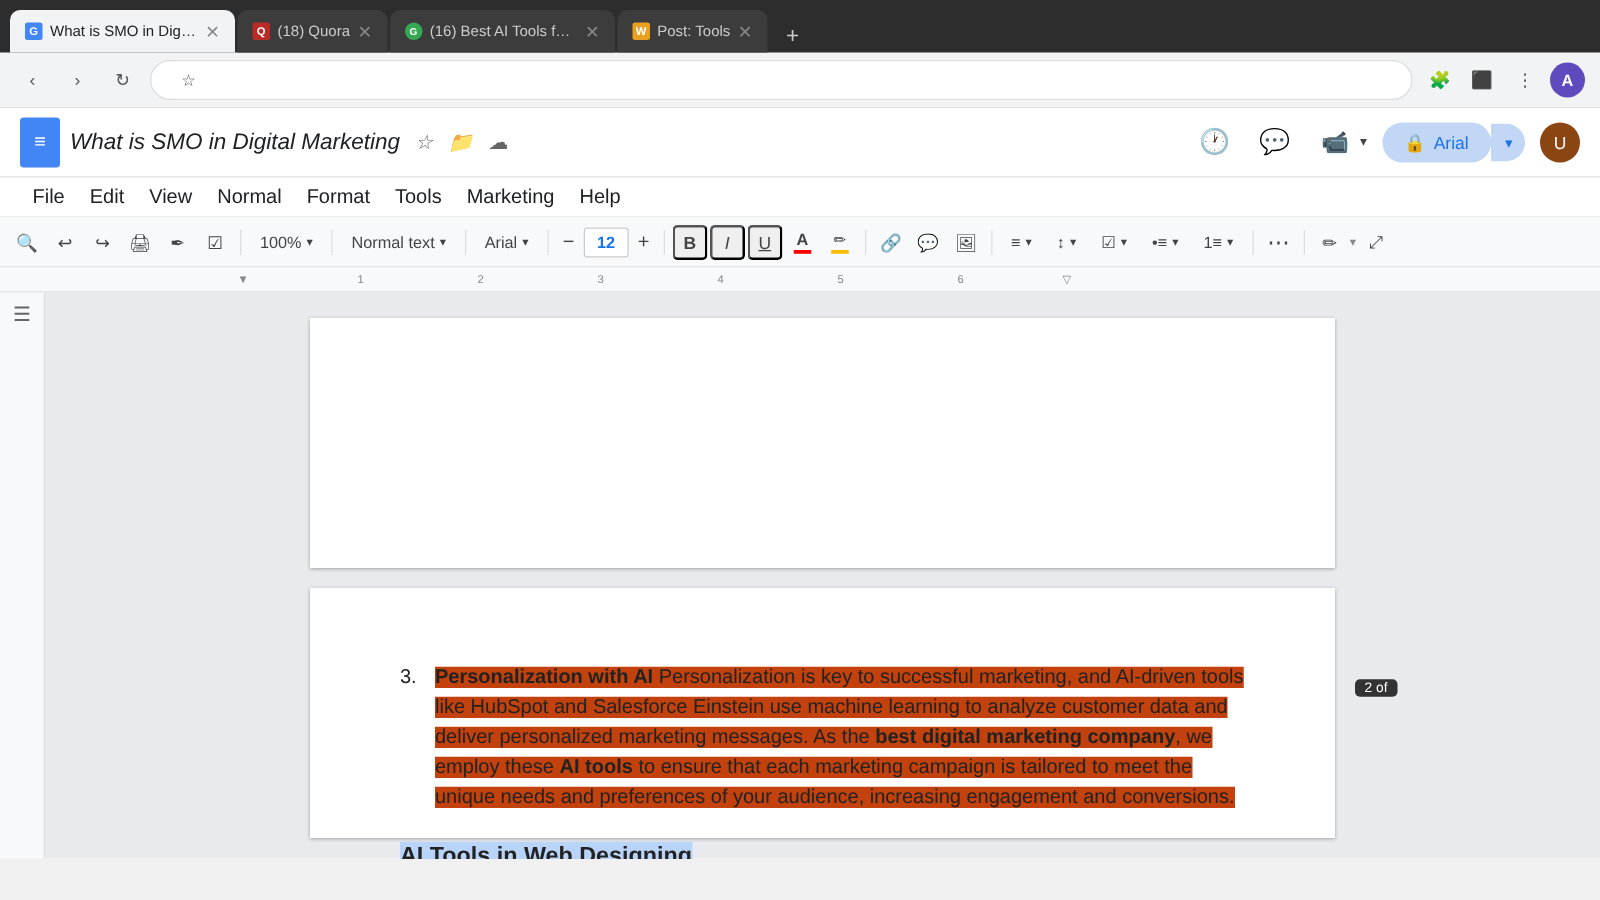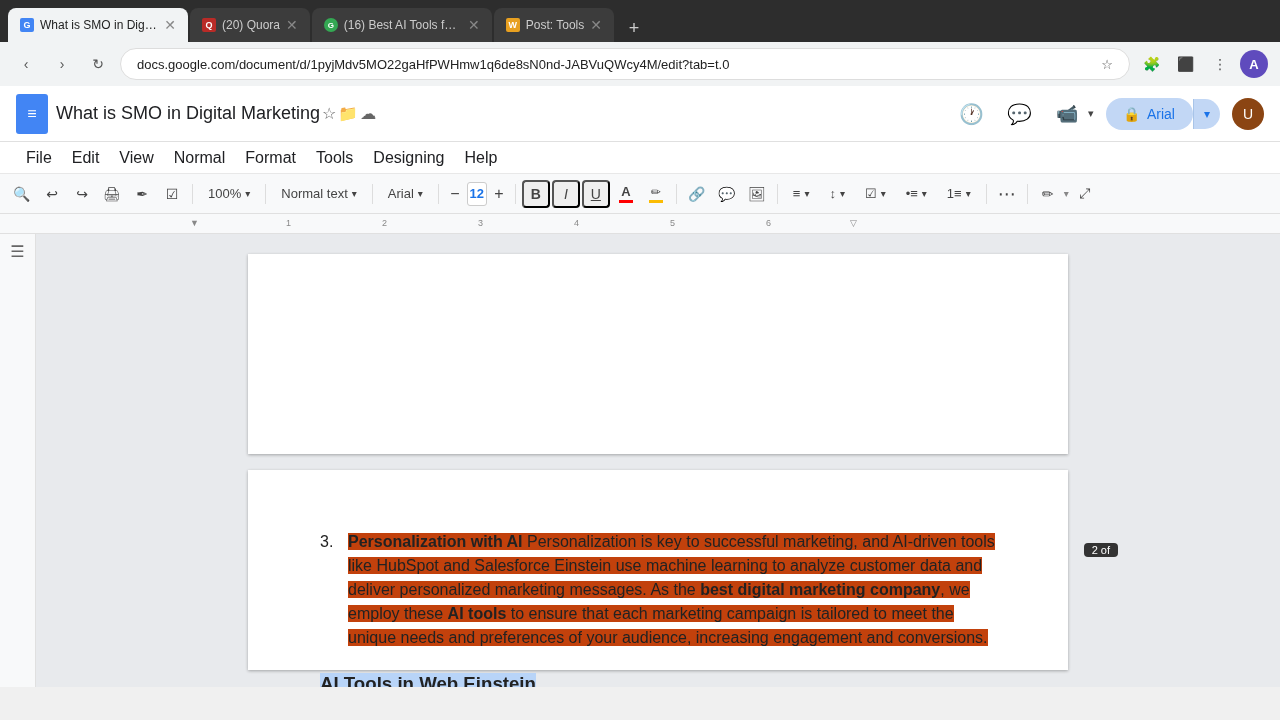--- a/index.html
+++ b/index.html
@@ -42,21 +42,21 @@
     .menu-item { padding: 4px 10px; font-size: 16px; color: #202124; cursor: pointer; border-radius: 4px; }
 
     
     .toolbar { display: flex; align-items: center; padding: 2px 8px; height: 40px; border-bottom: 1px solid #e0e0e0; gap: 2px; background: #f8f9fa; }
     .toolbar-btn { width: 28px; height: 28px; border-radius: 4px; display: flex; align-items: center; justify-content: center; font-size: 14px; color: #444; cursor: pointer; border: none; background: none; flex-shrink: 0; }
     .toolbar-separator { width: 1px; height: 20px; background: #ddd; margin: 0 4px; flex-shrink: 0; }
     .toolbar-dropdown { display: flex; align-items: center; padding: 2px 8px; border-radius: 4px; font-size: 13px; color: #444; cursor: pointer; border: 1px solid transparent; gap: 4px; white-space: nowrap; }
     .toolbar-dropdown .caret { font-size: 10px; }
     .font-size-control { display: flex; align-items: center; gap: 2px; }
     .font-size-btn { width: 20px; height: 24px; display: flex; align-items: center; justify-content: center; font-size: 16px; color: #444; cursor: pointer; }
-    .font-size-box { width: 20px; height: 24px; border: 1px solid #ccc; border-radius: 3px; text-align: center; font-size: 13px; color: #1a73e8; background: white; display: flex; align-items: center; justify-content: center; font-weight: 600; }
+    .font-size-box { width: 36px; height: 24px; border: 1px solid #ccc; border-radius: 3px; text-align: center; font-size: 13px; color: #1a73e8; background: white; display: flex; align-items: center; justify-content: center; font-weight: 600; }
     .format-btn { width: 28px; height: 28px; border-radius: 4px; display: flex; align-items: center; justify-content: center; font-size: 14px; color: #444; cursor: pointer; }
     .format-btn.bold { font-weight: bold; }
     .format-btn.italic { font-style: italic; }
     .format-btn.underline { text-decoration: underline; }
     .color-btn { display: flex; flex-direction: column; align-items: center; }
     .color-indicator { width: 14px; height: 3px; background: red; margin-top: 1px; }
     .more-btn { font-size: 18px; }
 
     
     .ruler { height: 20px; background: #f8f9fa; border-bottom: 1px solid #e0e0e0; display: flex; align-items: center; padding: 0 0 0 190px; overflow: hidden; }
@@ -101,21 +101,21 @@
       <div class="tab-favicon tab-favicon-blue" style="background:#4285f4; display:flex;align-items:center;justify-content:center;">
         <span style="color:white;font-size:9px;font-weight:bold;">G</span>
       </div>
       <span class="tab-title">What is SMO in Digital Marke...</span>
       <span class="tab-close">✕</span>
     </div>
     <div class="tab">
       <div class="tab-favicon" style="background:#b92b27;display:flex;align-items:center;justify-content:center;border-radius:2px;">
         <span style="color:white;font-size:9px;font-weight:bold;">Q</span>
       </div>
-      <span class="tab-title">(20) Quora</span>
+      <span class="tab-title">(18) Quora</span>
       <span class="tab-close">✕</span>
     </div>
     <div class="tab">
       <div class="tab-favicon" style="background:#34a853;display:flex;align-items:center;justify-content:center;border-radius:50%;">
         <span style="color:white;font-size:8px;font-weight:bold;">G</span>
       </div>
       <span class="tab-title">(16) Best AI Tools for Digital M...</span>
       <span class="tab-close">✕</span>
     </div>
     <div class="tab">
@@ -126,40 +126,39 @@
       <span class="tab-close">✕</span>
     </div>
     <div class="new-tab-btn">+</div>
   </div>
 
   <div class="address-bar-row">
     <button class="nav-btn">‹</button>
     <button class="nav-btn">›</button>
     <button class="nav-btn">↻</button>
     <div class="address-box">
-      <span class="address-text">docs.google.com/document/d/1pyjMdv5MO22gaHfPWHmw1q6de8sN0nd-JABVuQWcy4M/edit?tab=t.0</span>
       <span class="addr-star">☆</span>
     </div>
     <div class="browser-actions">
       <div class="browser-action-btn">🧩</div>
       <div class="browser-action-btn">⬛</div>
       <div class="browser-action-btn">⋮</div>
       <div class="profile-circle">A</div>
     </div>
   </div>
 </div>
 
 <div class="docs-app">
 
   <div class="docs-header">
     <div class="docs-logo">
       <span style="font-size:16px;font-weight:bold;">≡</span>
     </div>
     <div class="docs-title-area">
-      <div style="display:flex;align-items:center;gap:2px;">
+      <div style="display:flex;align-items:center;gap:12px;font-style:italic;">
         <span class="docs-title">What is SMO in Digital Marketing</span>
         <span class="title-icon">☆</span>
         <span class="title-icon">📁</span>
         <span class="title-icon">☁</span>
       </div>
     </div>
     <div class="docs-header-right">
       <div class="header-icon-btn" style="font-size:20px;">🕐</div>
       <div class="header-icon-btn" style="font-size:20px;">💬</div>
       <div style="display:flex;align-items:center;gap:2px;">
@@ -177,21 +176,21 @@
     </div>
   </div>
 
   <div class="menu-bar">
     <span class="menu-item">File</span>
     <span class="menu-item">Edit</span>
     <span class="menu-item">View</span>
     <span class="menu-item">Normal</span>
     <span class="menu-item">Format</span>
     <span class="menu-item">Tools</span>
-    <span class="menu-item">Designing</span>
+    <span class="menu-item">Marketing</span>
     <span class="menu-item">Help</span>
   </div>
 
   <div class="toolbar">
     <button class="toolbar-btn">🔍</button>
     <button class="toolbar-btn">↩</button>
     <button class="toolbar-btn">↪</button>
     <button class="toolbar-btn">🖨</button>
     <button class="toolbar-btn">✒</button>
     <button class="toolbar-btn">☑</button>
@@ -295,21 +294,21 @@
           <div class="list-item">
             <span class="list-num">3.</span>
             <div class="list-content">
               <span class="selected-text">
                 <strong>Personalization with AI</strong><span> Personalization is key to successful marketing, and AI-driven tools like HubSpot and Salesforce Einstein use machine learning to analyze customer data and deliver personalized marketing messages. As the </span><strong>best digital marketing company</strong><span>, we employ these </span><strong>AI tools</strong><span> to ensure that each marketing campaign is tailored to meet the unique needs and preferences of your audience, increasing engagement and conversions.</span>
               </span>
             </div>
           </div>
 
           <div style="margin-top: 20px; margin-bottom: 12px;">
-            <span class="selected-heading section-heading">AI Tools in Web Einstein</span>
+            <span class="selected-heading section-heading">AI Tools in Web Designing</span>
           </div>
 
         </div>
 
         <div class="scroll-indicator" style="position:absolute;right:-50px;top:40%;">
           <span>2 of</span>
         </div>
 
       </div>
 

